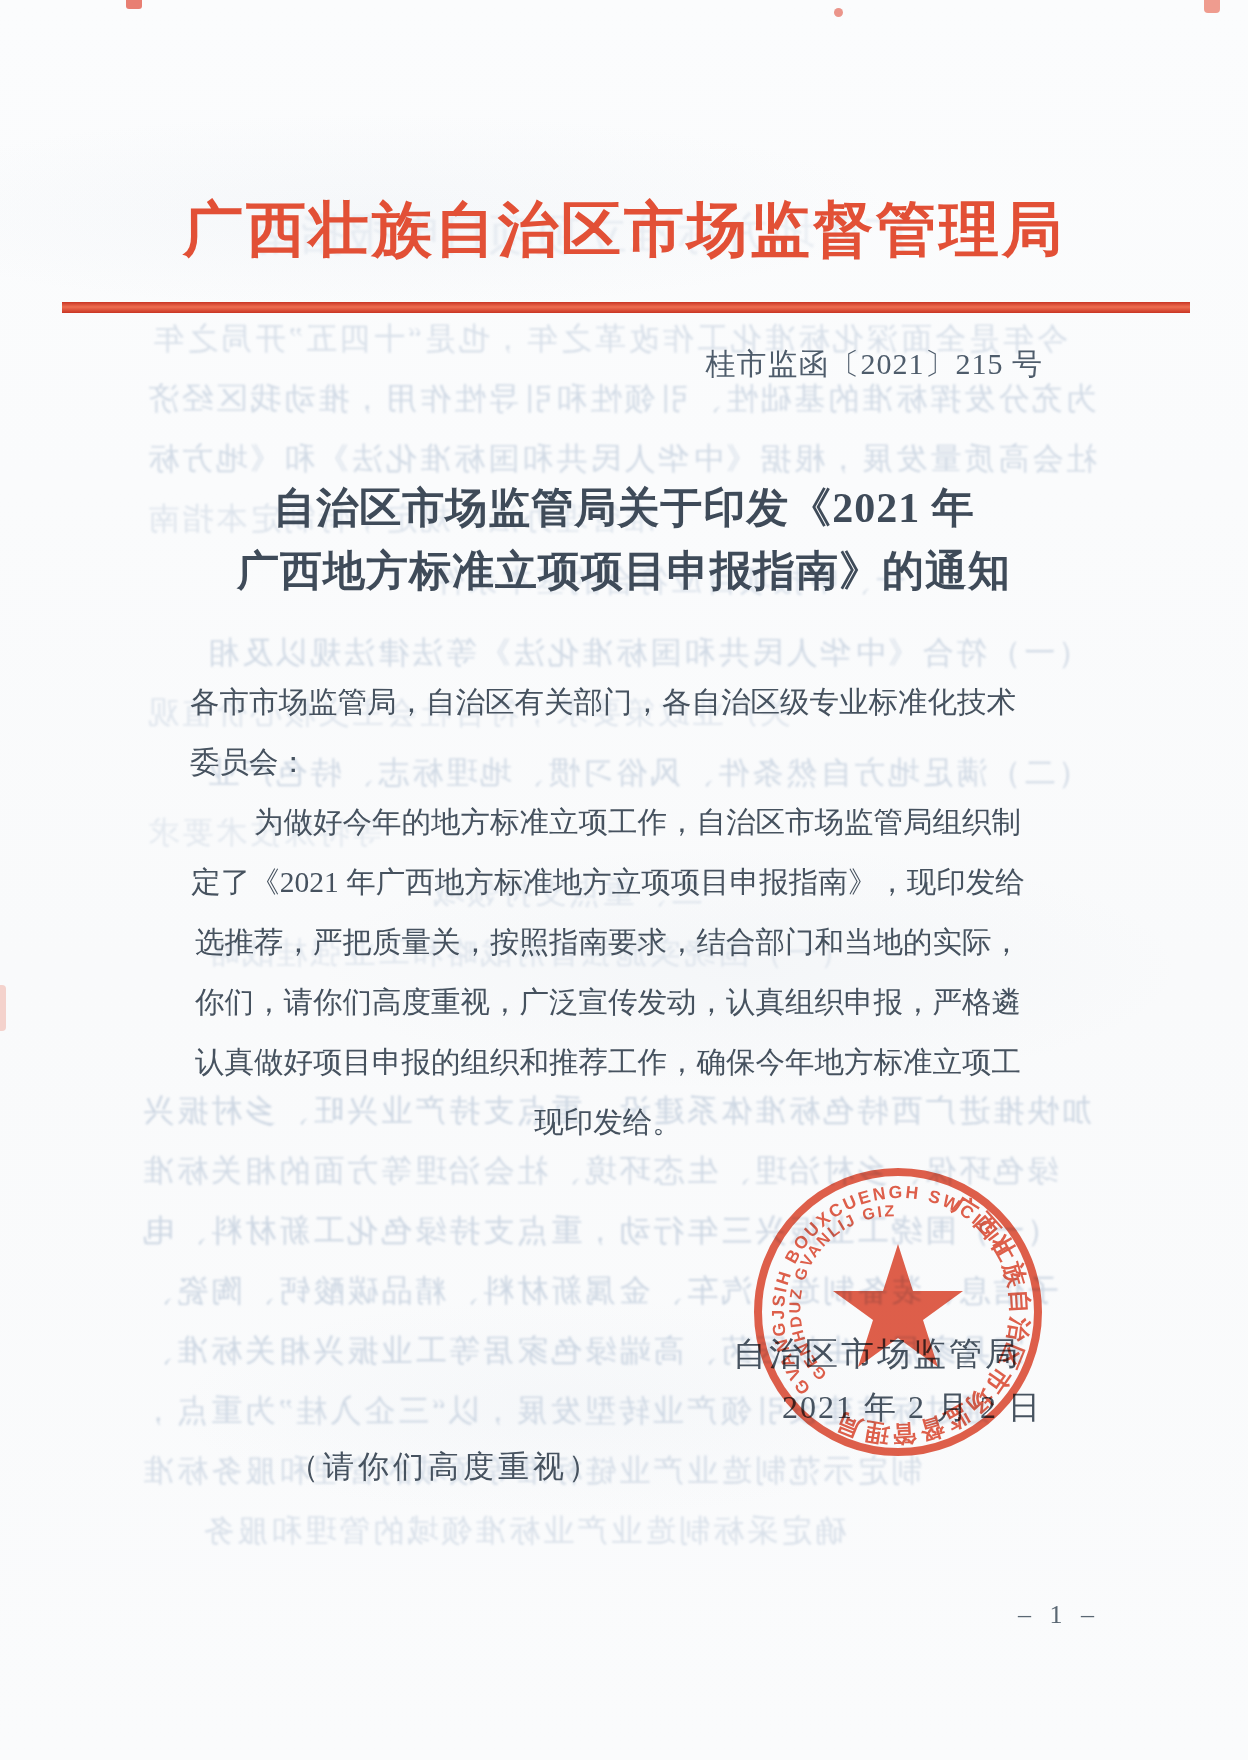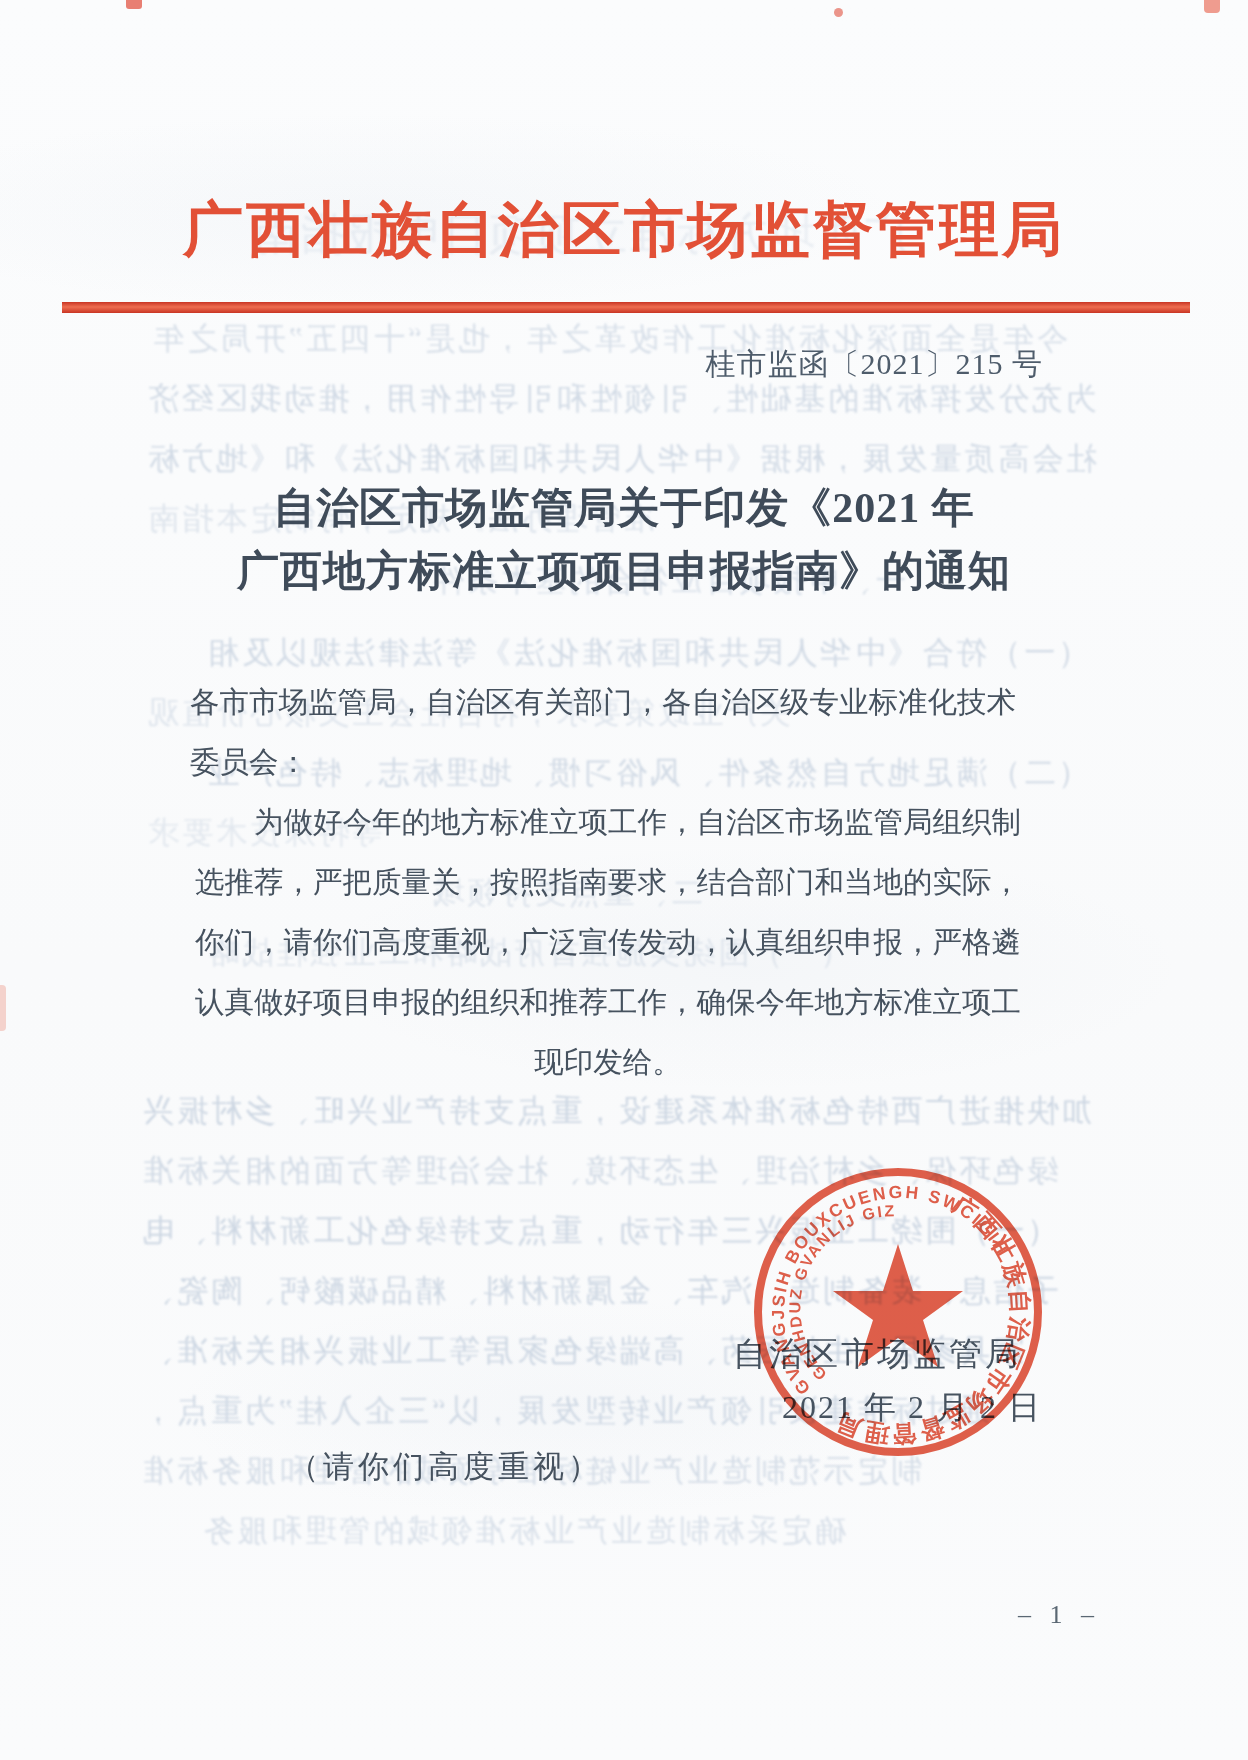--- a/index.html
+++ b/index.html
@@ -146,20 +146,21 @@
 
   <div class="salutation">
     <div>各市市场监管局，自治区有关部门，各自治区级专业标准化技术</div>
     <div>委员会：</div>
   </div>
 
   <div class="paragraph">
 
       <div class="para-line">　　为做好今年的地方标准立项工作，自治区市场监管局组织制</div>
 
+      <div class="para-line">定了《2021 年广西地方标准地方立项项目申报指南》，现印发给</div>
 
       <div class="para-line">选推荐，严把质量关，按照指南要求，结合部门和当地的实际，</div>
 
       <div class="para-line">你们，请你们高度重视，广泛宣传发动，认真组织申报，严格遴</div>
 
       <div class="para-line">认真做好项目申报的组织和推荐工作，确保今年地方标准立项工</div>
 
       <div class="para-line">现印发给。</div>
     </div>
 

